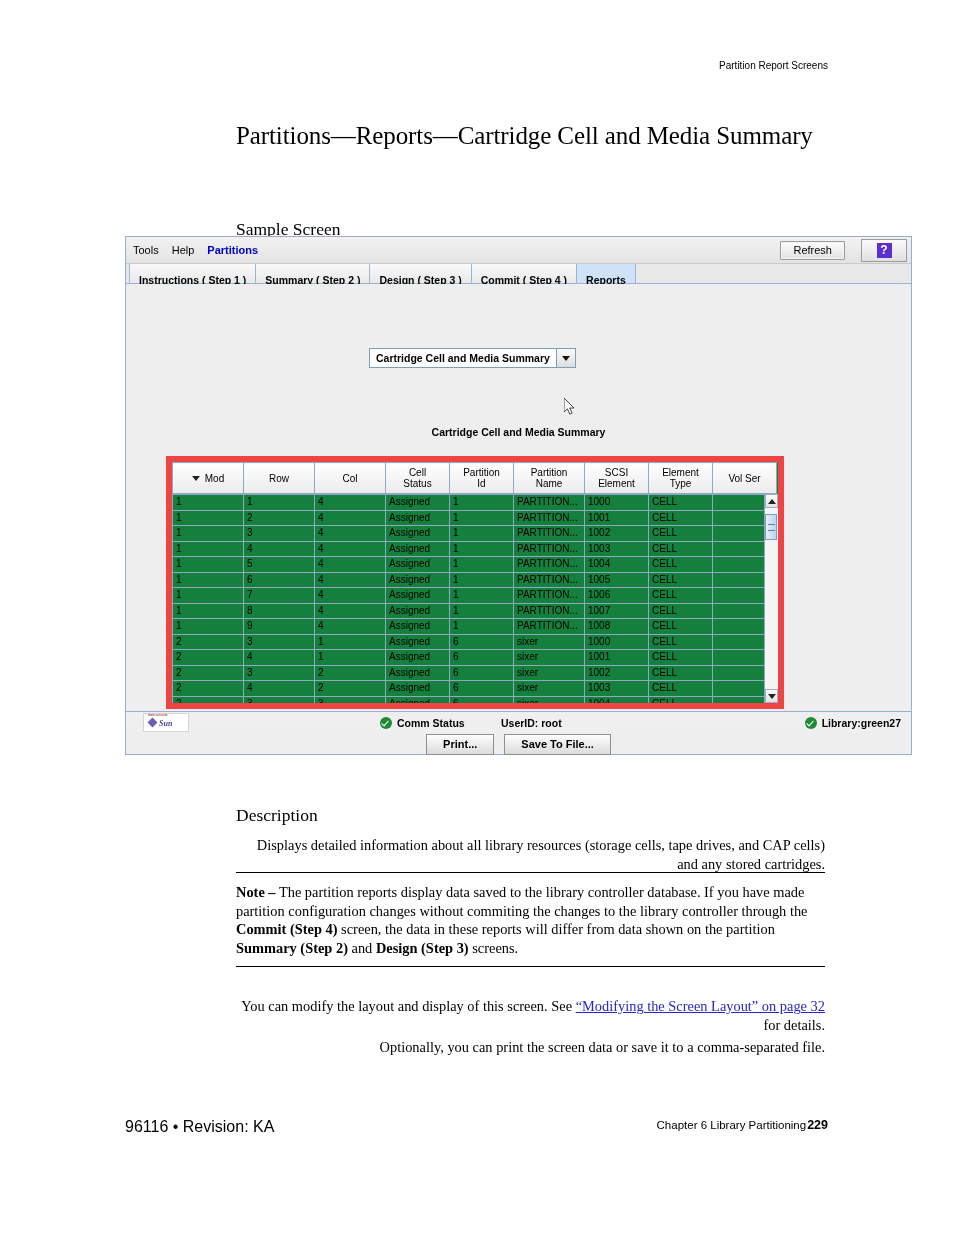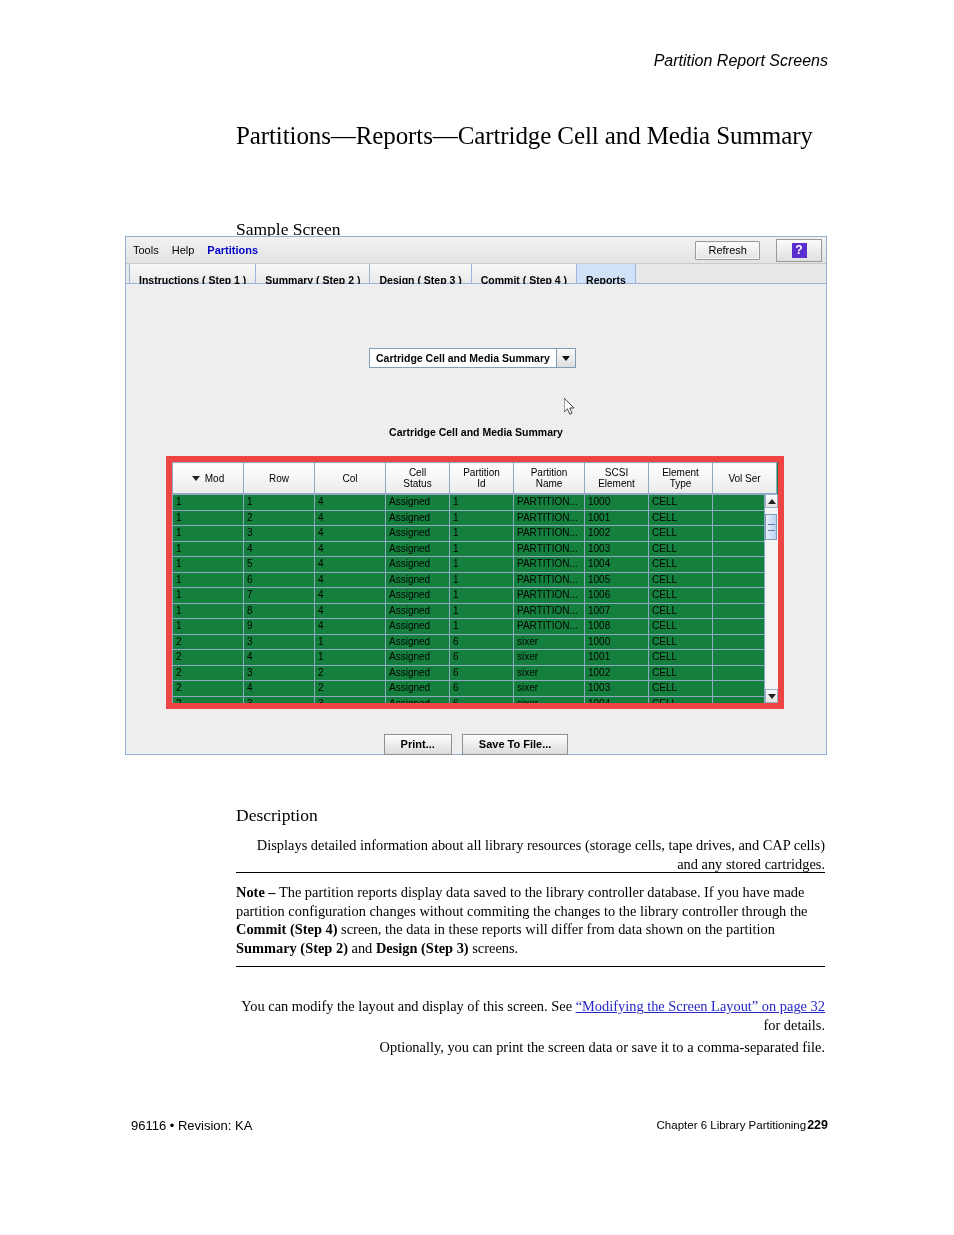--- a/index.html
+++ b/index.html
@@ -12,26 +12,25 @@
     height: 1235px;
     position: relative;
     font-family: "Liberation Serif", serif;
     color: #000;
     overflow: hidden;
   }
 
   
   .running-head {
     position: absolute;
-    top: 52px;
+    top: 60px;
     right: 126px;
     font-family: "Liberation Sans", sans-serif;
-    font-size: 16px;
-    color: #000;
-    font-style: italic;
+    font-size: 10px;
+    color: #000;
   }
   .page-title {
     position: absolute;
     top: 103px;
     left: 236px;
     width: 600px;
     font-family: Liberation Serif, serif;
     font-size: 25px;
     line-height: 31px;
     font-weight: normal;
@@ -45,21 +44,21 @@
     font-weight: normal;
   }
   #sample-screen-heading { top: 204px; }
   #description-heading   { top: 790px; }
 
   
   .app-window {
     position: absolute;
     left: 125px;
     top: 236px;
-    width: 702px;
+    width: 787px;
     height: 519px;
     border: 1px solid #93b0d4;
     background: #eeeeee;
     box-sizing: border-box;
     font-family: "Liberation Sans", sans-serif;
   }
   .menu-bar {
     height: 27px;
     background: linear-gradient(#f2f2f2, #e3e3e3);
     border-bottom: 1px solid #c9c9c9;
@@ -397,24 +396,24 @@
     font-family: "Liberation Serif", serif;
     font-size: 14.4px;
     line-height: 18.6px;
   }
   #modify-paragraph { top: 983px; }
   #optional-paragraph { top: 1030px; margin-top: 8px; }
   .xref { color: #2727c8; }
 
   .footer-left {
     position: absolute;
-    left: 131px;
+    left: 125px;
     top: 1118px;
     font-family: "Liberation Sans", sans-serif;
-    font-size: 13px;
+    font-size: 16px;
   }
   .footer-right {
     position: absolute;
     right: 126px;
     top: 1118px;
     font-family: "Liberation Sans", sans-serif;
     font-size: 11.5px;
   }
   .footer-right b { font-size: 12.5px; margin-left: 1px; }
 </style>
@@ -713,20 +712,38 @@
             </div>
         </div>
       </div>
     </div>
 
     <div class="btn-row">
       <button class="btn-std">Print...</button>
       <button class="btn-std">Save To File...</button>
     </div>
 
+    <div class="status-bar">
+      <div class="sun-logo">
+        <span class="url">www.sun.com</span>
+        <span class="mark"></span>
+        <span class="word">Sun</span>
+      </div>
+      <div class="status-item" id="status-comm">
+        <span class="check-badge"></span>
+        <span>Comm Status</span>
+      </div>
+      <div class="status-item" id="status-user">
+        <span>UserID: root</span>
+      </div>
+      <div class="status-item" id="status-lib">
+        <span class="check-badge"></span>
+        <span>Library:green27</span>
+      </div>
+    </div>
 
   </div>
 </div>
 
 <h2 class="section-h" id="description-heading">Description</h2>
 
 <p class="body-p" id="desc-paragraph">Displays detailed information about all library resources (storage cells, tape drives, and CAP cells) and any stored cartridges.</p>
 
 <div class="note-block">
   <b>Note –</b><span> The partition reports display data saved to the library controller database. If you have made partition configuration changes without commiting the changes to the library controller through the </span><b>Commit (Step 4)</b><span> screen, the data in these reports will differ from data shown on the partition </span><b>Summary (Step 2)</b><span> and </span><b>Design (Step 3)</b><span> screens.</span>

